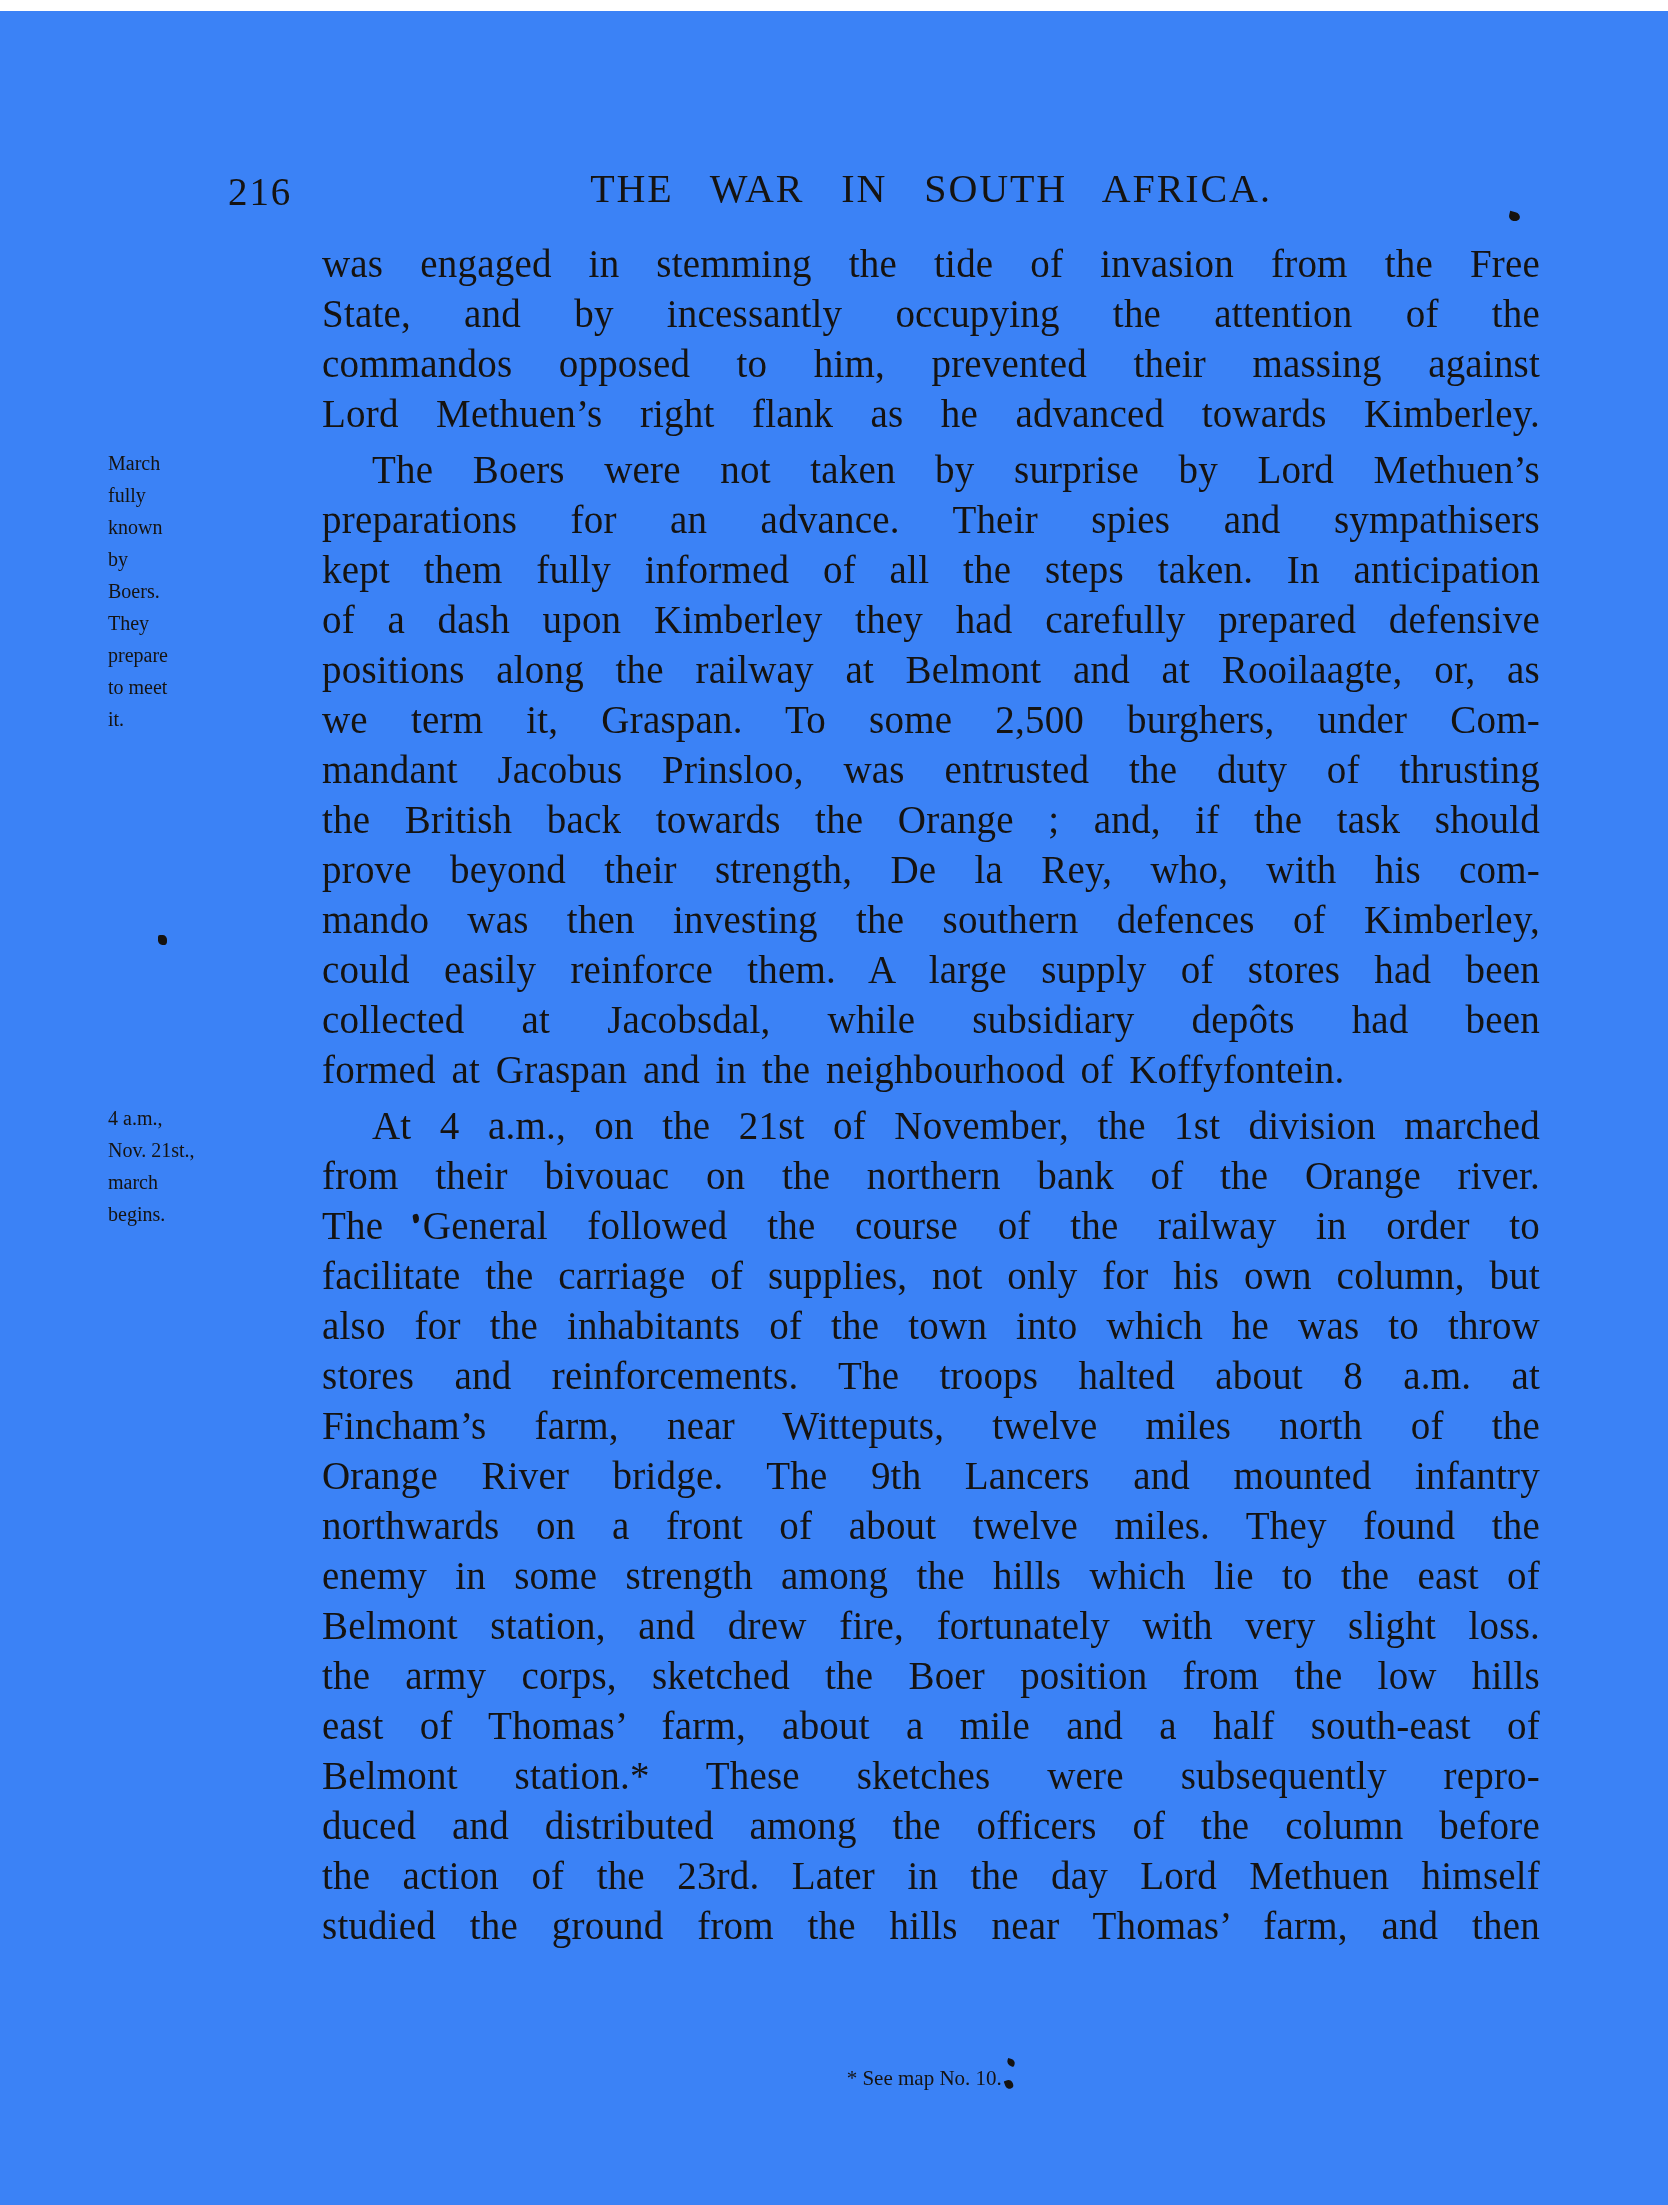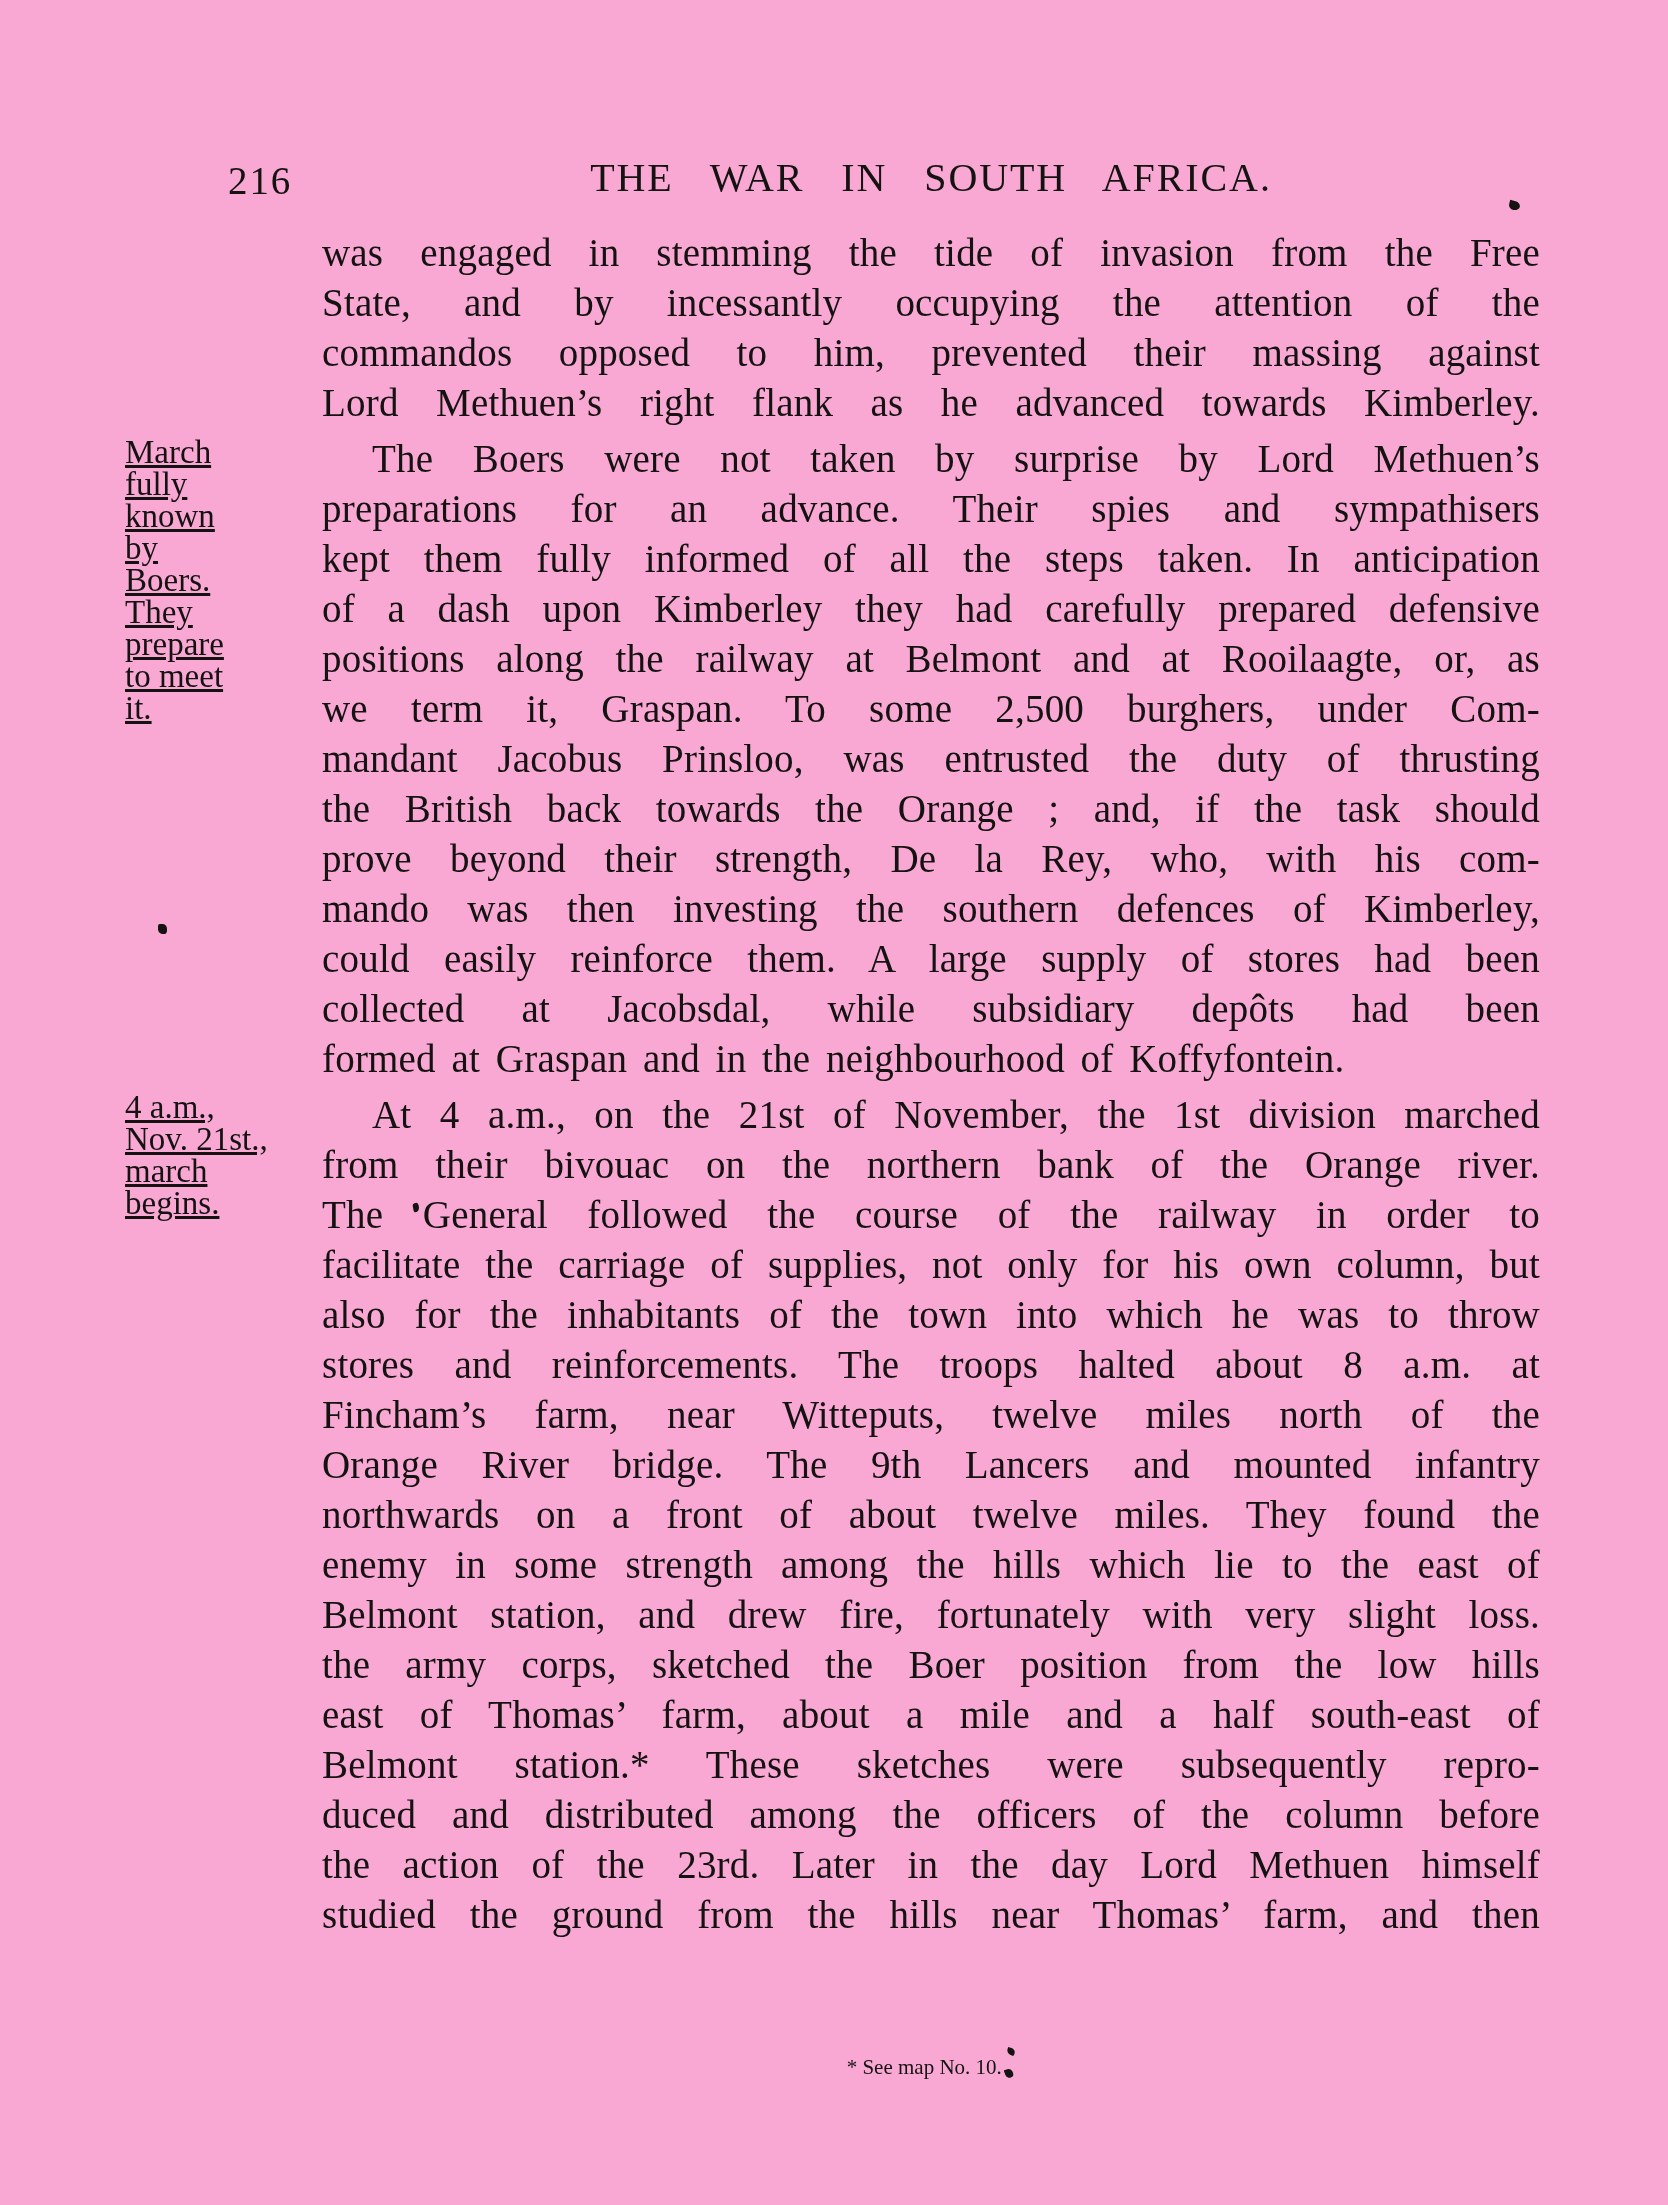--- a/index.html
+++ b/index.html
@@ -6,21 +6,22 @@
   html, body { background: #ffffff; }
   body {
     width: 1668px; height: 2205px;
     position: relative;
     font-family: "Liberation Serif", "DejaVu Serif", serif;
     color: #151311;
     overflow: hidden;
   }
   .page {
     position: absolute; inset: 0;
-    background: #f9a8d4;
+    background: #3b82f6;
+    margin-top: 11px;
   }
   
   .running-header {
     position: absolute;
     left: 322px; top: 154px; width: 1218px; height: 50px;
   }
   .page-number {
     position: absolute; left: -94px; top: 3.9px;
     font-size: 39px; letter-spacing: 1.9px;
   }
@@ -45,22 +46,22 @@
     -moz-text-align-last: justify;
     height: 50px; overflow: hidden; white-space: nowrap;
   }
   .paragraph.indent .line:first-child { text-indent: 50px; }
   .line.last {
     text-align: left; text-align-last: left; -moz-text-align-last: left;
     word-spacing: 5.8px; white-space: normal;
   }
   
   .margin-note {
-    position: absolute; left: 125px; width: 208px;
-    font-size: 33px; line-height: 32px; text-decoration: underline;
+    position: absolute; left: 108px; width: 208px;
+    font-size: 20px; line-height: 32px;
   }
   .margin-note-1 { top: 436px; }
   .margin-note-2 { top: 1091px; }
   
   .footnote {
     position: absolute;
     left: 322px; top: 2047px; width: 1218px;
     text-align: center; font-size: 21px;
   }
   

